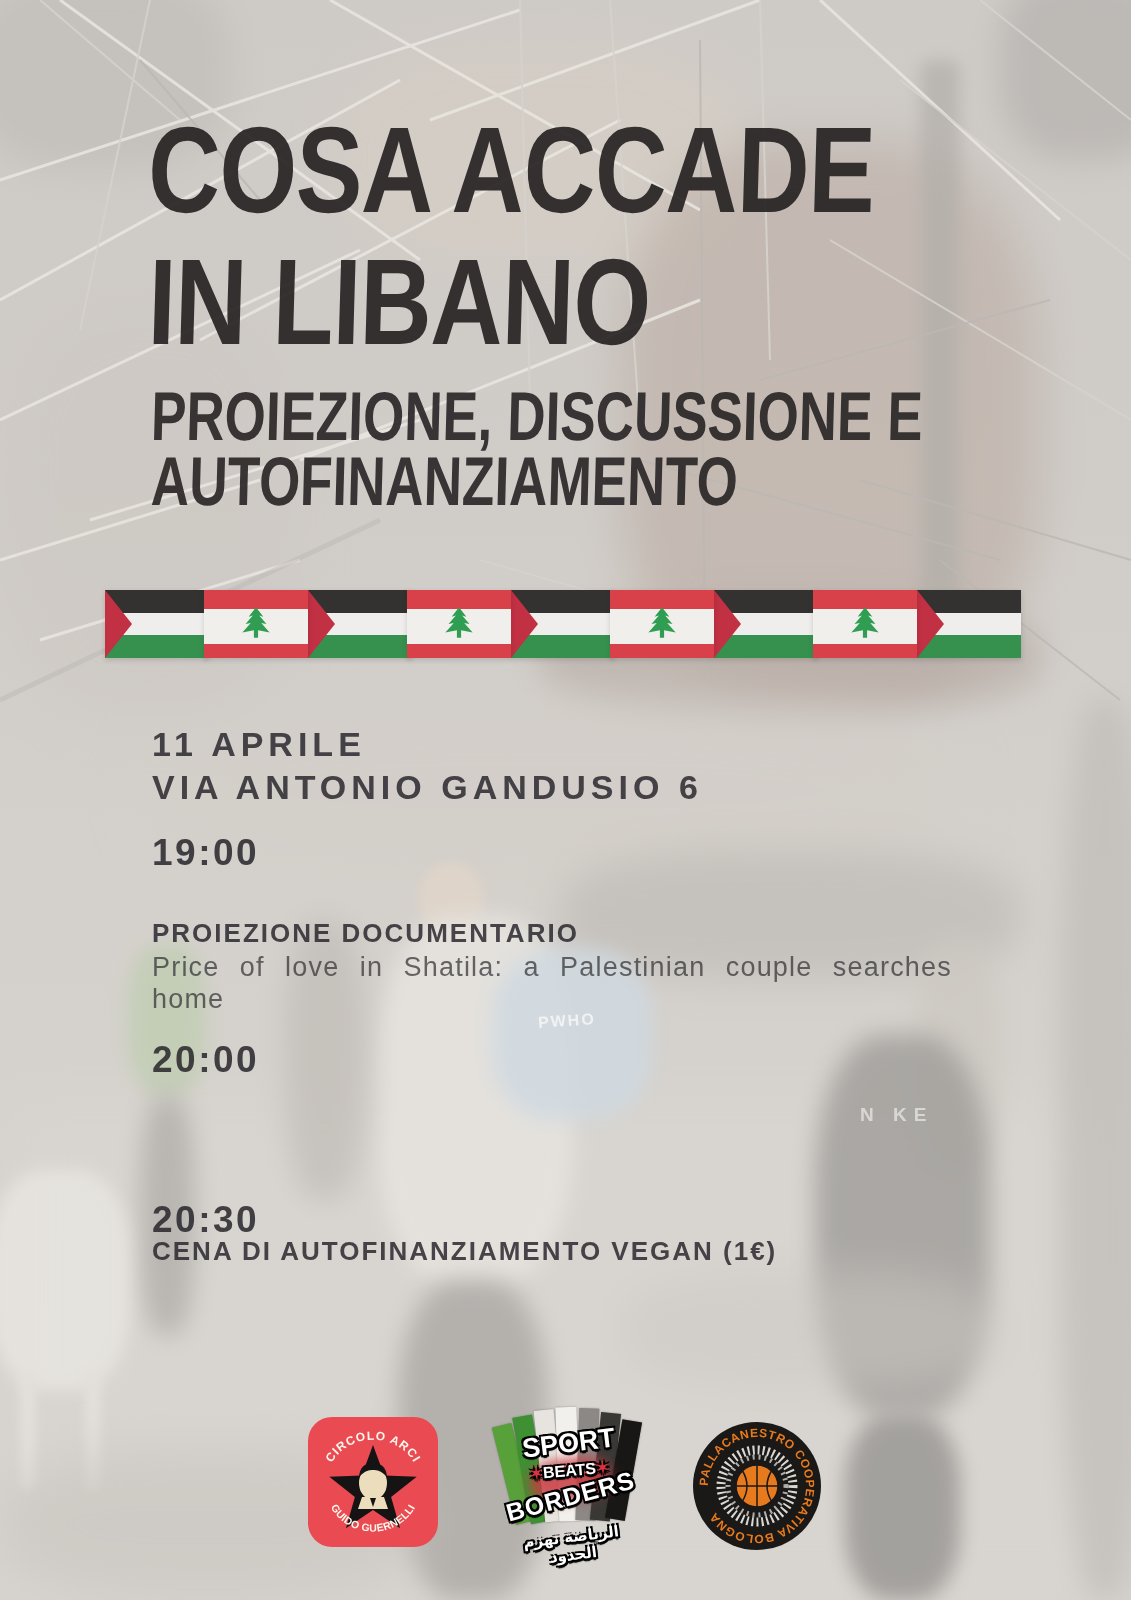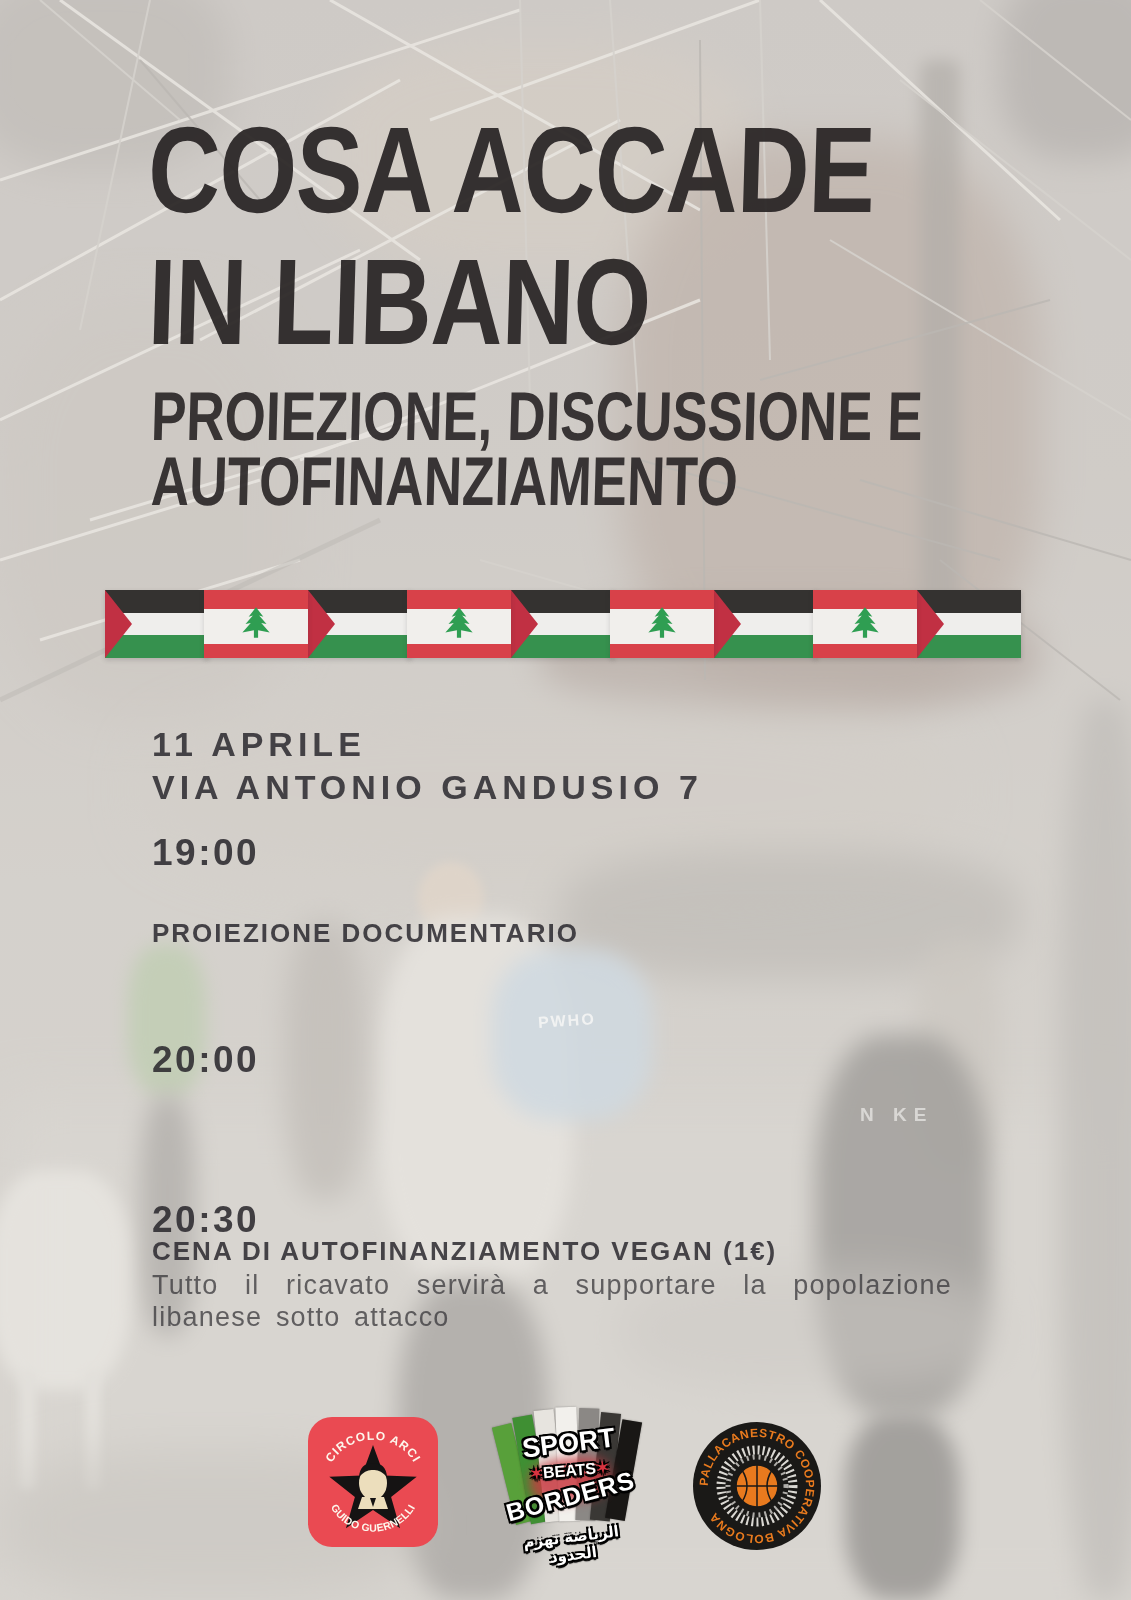--- a/index.html
+++ b/index.html
@@ -201,31 +201,31 @@
     <div class="flag ps">
         <div class="st b"></div>
         <div class="st w"></div>
         <div class="st g"></div>
         <div class="chevron"></div>
       </div>
   </div>
 
   <div class="abs venue">
     <div>11 APRILE</div>
-    <div>VIA ANTONIO GANDUSIO 7</div>
+    <div>VIA ANTONIO GANDUSIO 6</div>
   </div>
 
   <div class="abs time" style="top:834px;">19:00</div>
   <div class="abs head" style="top:920px;">PROIEZIONE DOCUMENTARIO</div>
+  <div class="abs desc" style="top:951px;">Price of love in Shatila: a Palestinian couple searches home</div>
 
   <div class="abs time" style="top:1041px;">20:00</div>
 
   <div class="abs time" style="top:1201px;">20:30</div>
   <div class="abs head" style="top:1238px;">CENA DI AUTOFINANZIAMENTO VEGAN (1€)</div>
-  <div class="abs desc" style="top:1269px;">Tutto il ricavato servirà a supportare la popolazione libanese sotto attacco</div>
 
   <div class="logo" style="left:308px;top:1417px;">
     <svg width="130" height="130" viewBox="0 0 130 130">
       <rect x="0" y="0" width="130" height="130" rx="24" fill="#ea4a52"></rect>
       <defs>
         <path id="arcTop" d="M 20,56 A 46,42 0 0 1 110,56"></path>
         <path id="arcBot" d="M 18,78 A 48,46 0 0 0 112,78"></path>
       </defs>
       <text font-size="12" font-weight="bold" fill="#fdf6ec" letter-spacing="1" text-anchor="middle">
         <textPath href="#arcTop" startOffset="50%">CIRCOLO ARCI</textPath>

